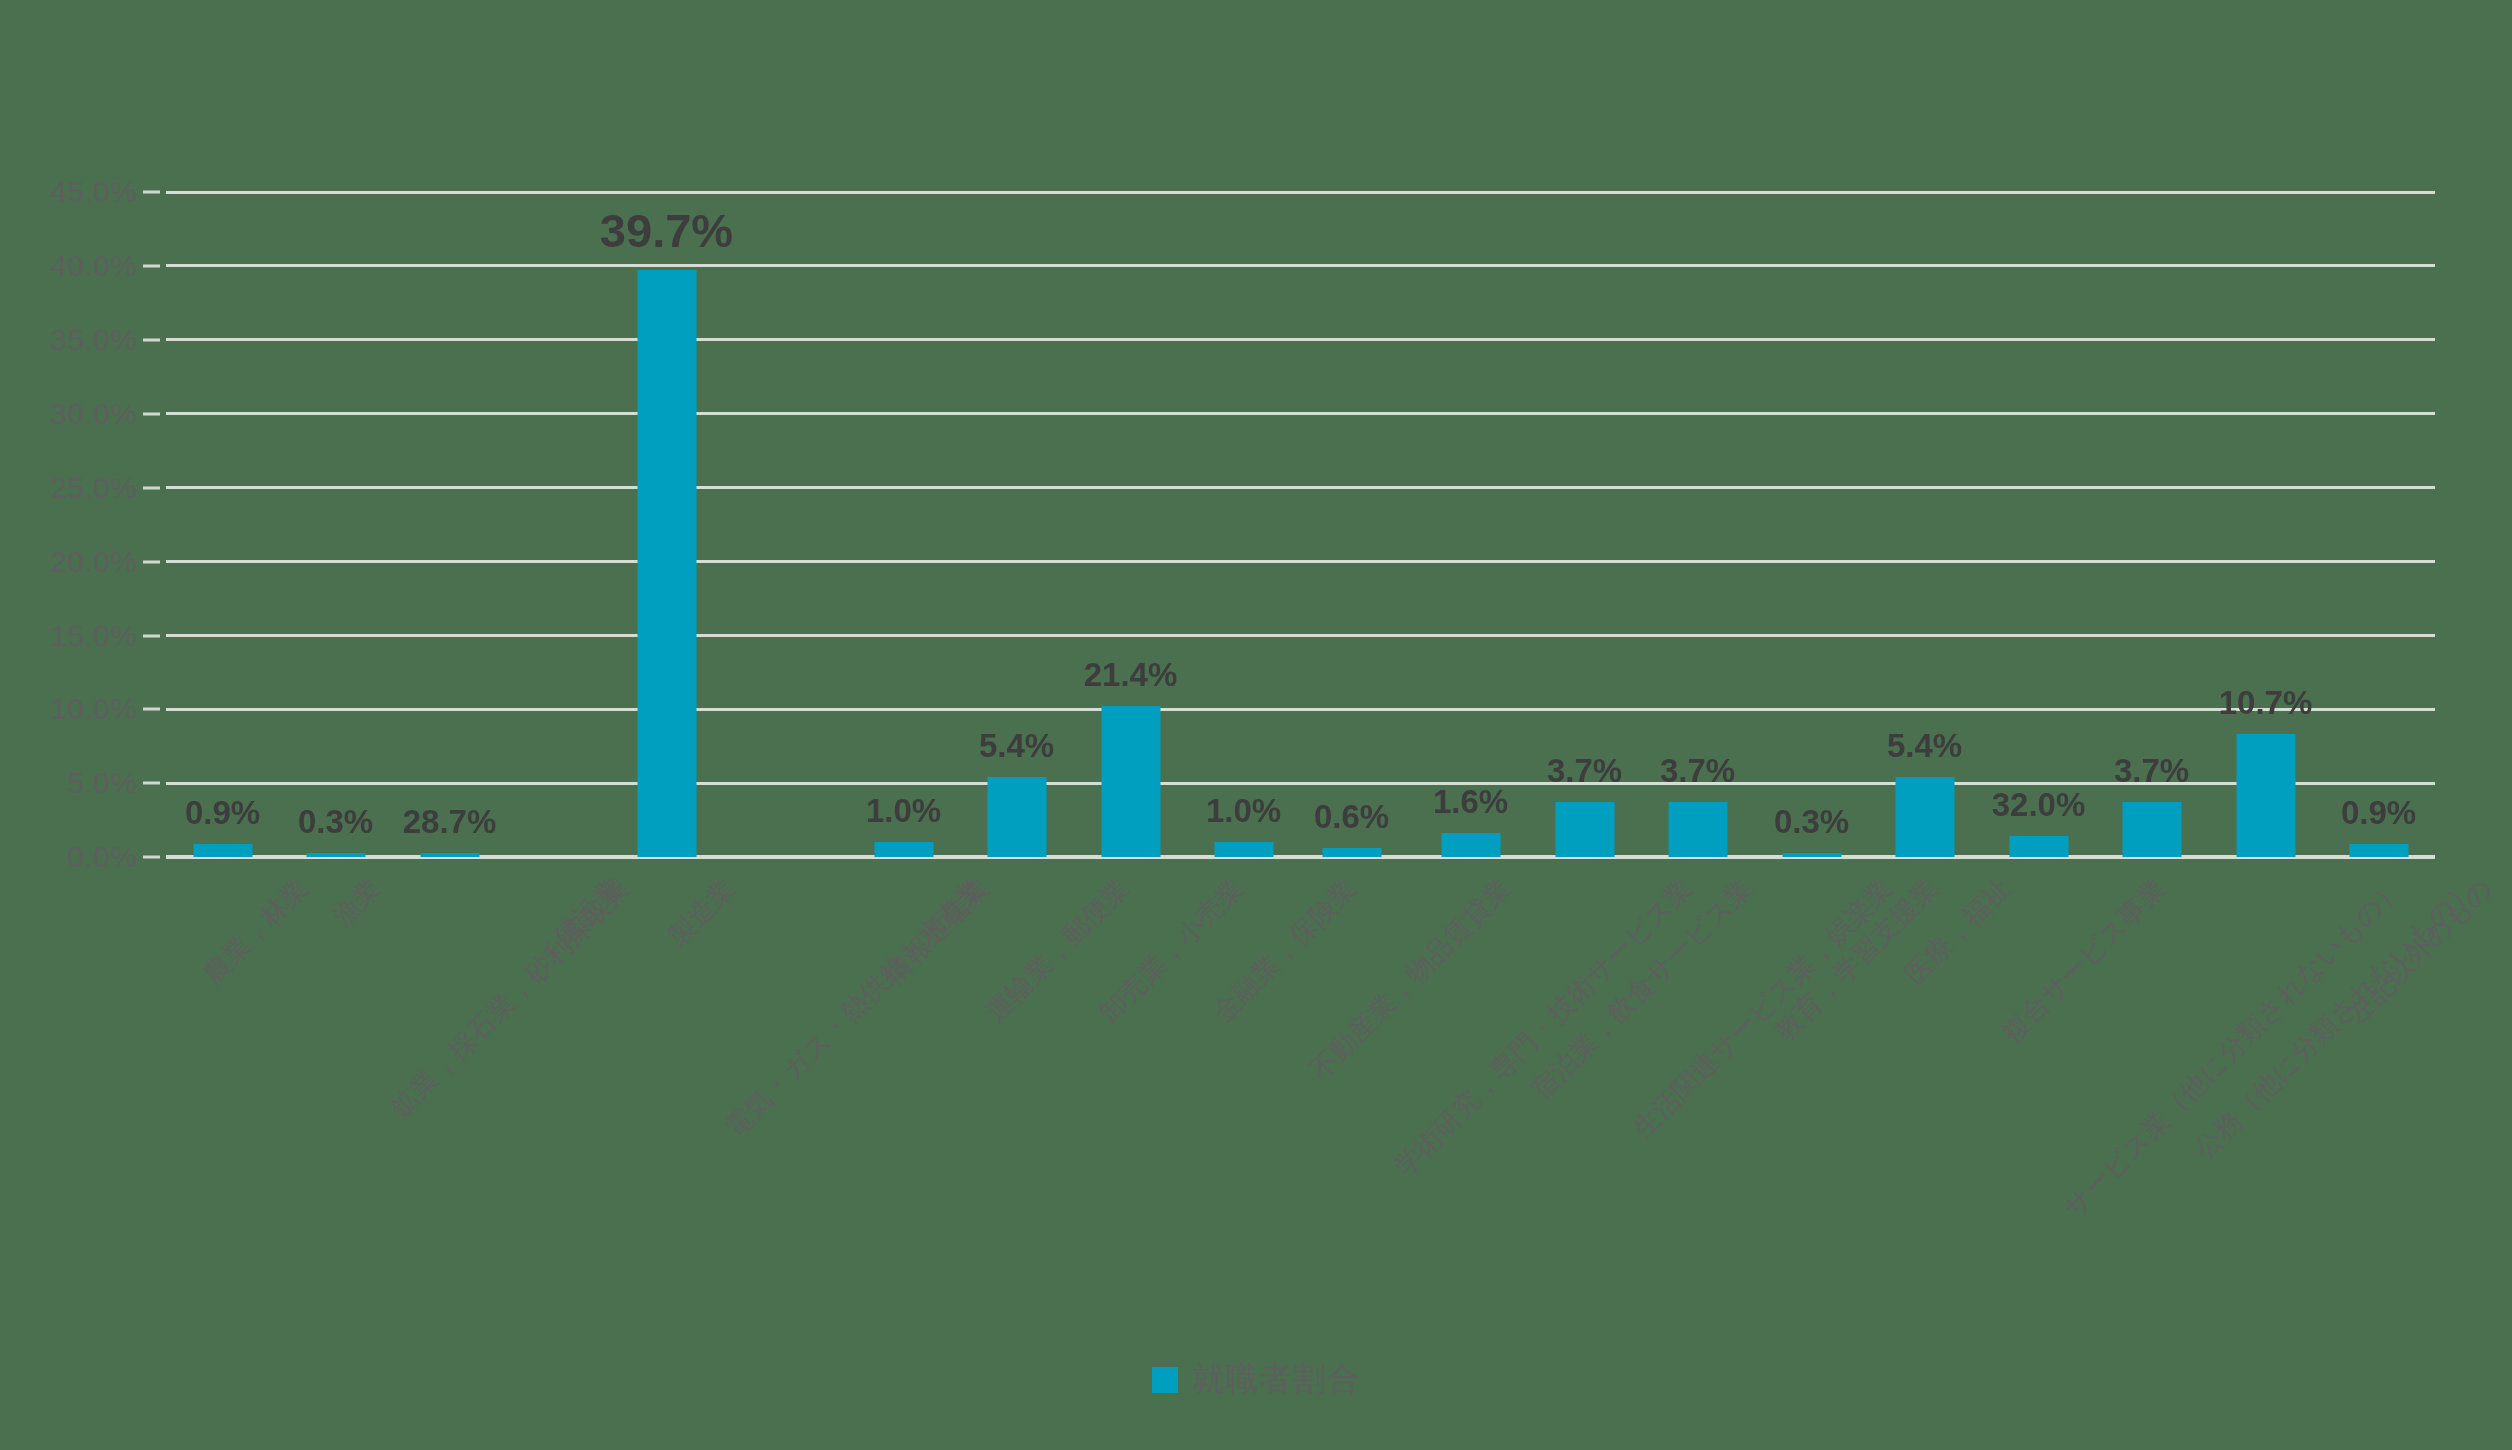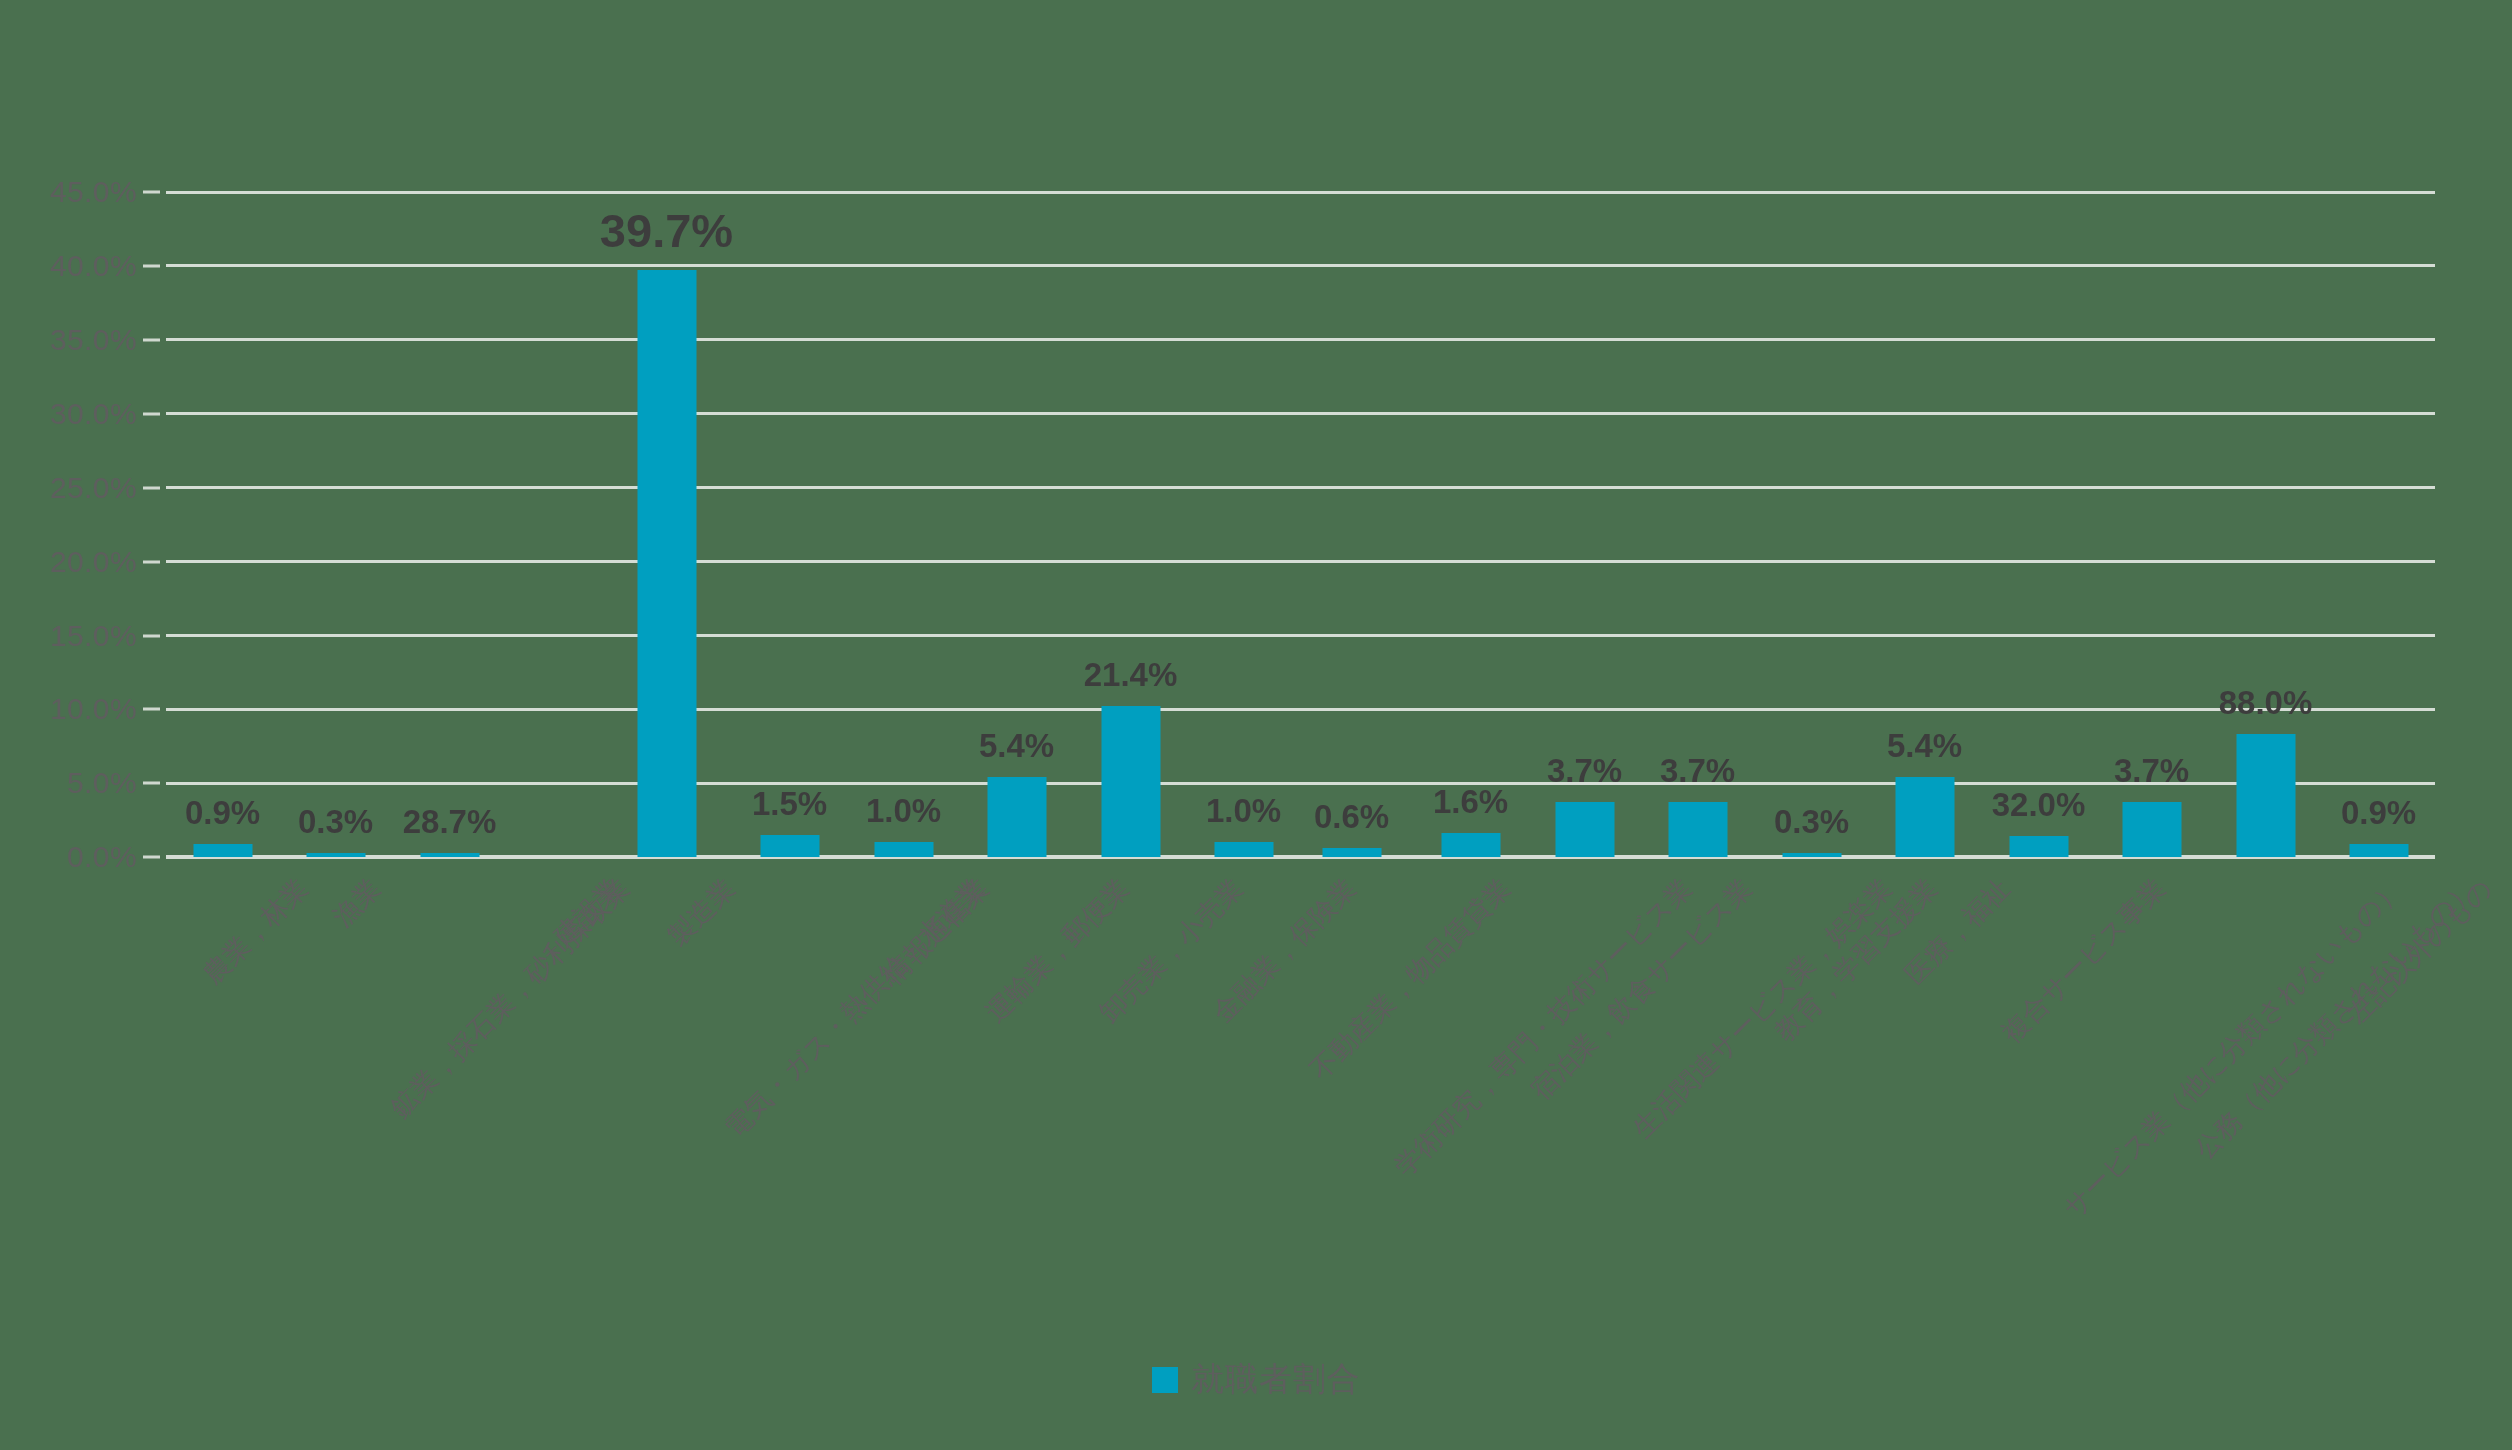--- a/index.html
+++ b/index.html
@@ -201,24 +201,20 @@
           <div class="bar-label" style="bottom: 16.5px;">0.3%</div>
         </div>
         <div class="bar-slot" style="left: 227px; width: 113px;">
           <div class="bar" style="height: 3.8px; background: rgb(0, 159, 192);"></div>
           <div class="bar-label" style="bottom: 16px;">28.7%</div>
         </div>
         <div class="bar-slot" style="left: 444px; width: 113px;">
           <div class="bar" style="height: 587px; background: rgb(0, 159, 192);"></div>
           <div class="bar-label big" style="bottom: 599px;">39.7%</div>
         </div>
-        <div class="bar-slot" style="left: 567px; width: 113px;">
-          <div class="bar" style="height: 22px; background: rgb(0, 159, 192);"></div>
-          <div class="bar-label" style="bottom: 34px;">1.5%</div>
-        </div>
         <div class="bar-slot" style="left: 681px; width: 113px;">
           <div class="bar" style="height: 14.8px; background: rgb(0, 159, 192);"></div>
           <div class="bar-label" style="bottom: 27px;">1.0%</div>
         </div>
         <div class="bar-slot" style="left: 794px; width: 113px;">
           <div class="bar" style="height: 80px; background: rgb(0, 159, 192);"></div>
           <div class="bar-label" style="bottom: 92px;">5.4%</div>
         </div>
         <div class="bar-slot" style="left: 908px; width: 113px;">
           <div class="bar" style="height: 151px; background: rgb(0, 159, 192);"></div>
@@ -255,21 +251,21 @@
         <div class="bar-slot" style="left: 1816px; width: 113px;">
           <div class="bar" style="height: 20.7px; background: rgb(0, 159, 192);"></div>
           <div class="bar-label" style="bottom: 33px;">32.0%</div>
         </div>
         <div class="bar-slot" style="left: 1929px; width: 113px;">
           <div class="bar" style="height: 55px; background: rgb(0, 159, 192);"></div>
           <div class="bar-label" style="bottom: 67px;">3.7%</div>
         </div>
         <div class="bar-slot" style="left: 2043px; width: 113px;">
           <div class="bar" style="height: 123px; background: rgb(0, 159, 192);"></div>
-          <div class="bar-label" style="bottom: 135px;">88.0%</div>
+          <div class="bar-label" style="bottom: 135px;">10.7%</div>
         </div>
         <div class="bar-slot" style="left: 2156px; width: 113px;">
           <div class="bar" style="height: 13.3px; background: rgb(0, 159, 192);"></div>
           <div class="bar-label" style="bottom: 25px;">0.9%</div>
         </div>
       </div>
   </div>
 
   <div id="x-axis">
       <div class="xlabel-slot" style="left: 0px; width: 113px;">

